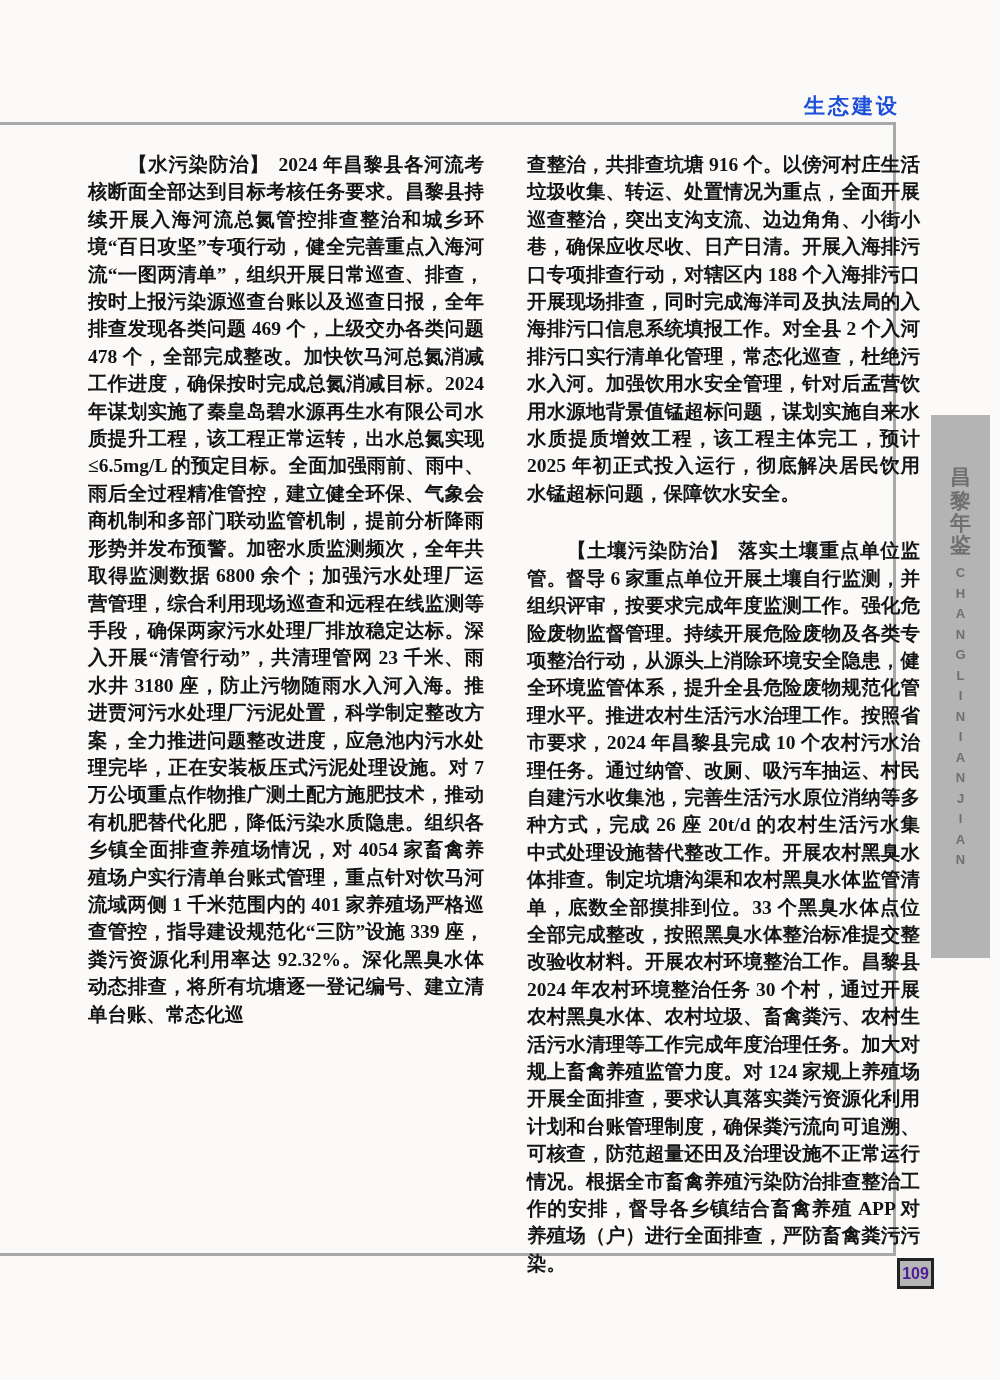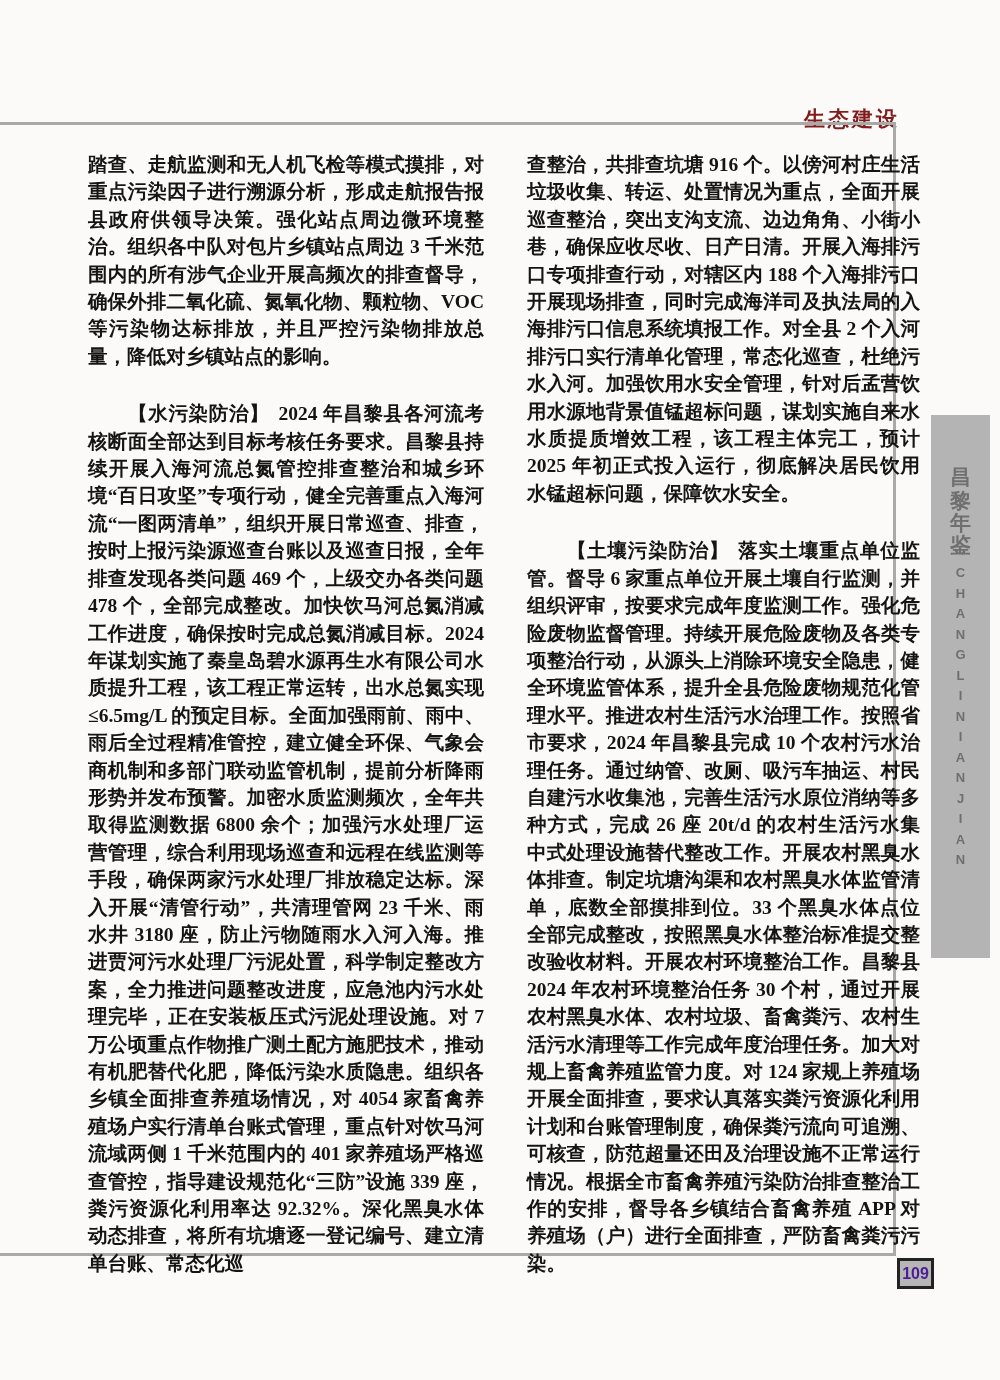--- a/index.html
+++ b/index.html
@@ -10,27 +10,27 @@
   .page {
     position: relative;
     width: 1000px;
     height: 1380px;
     background: #fbfaf8;
     overflow: hidden;
     font-family: "Liberation Serif", "DejaVu Serif", serif;
   }
   .running-head {
     position: absolute;
-    top: 105px;
+    top: 92px;
     left: 0;
     width: 900px;
     text-align: right;
     font-size: 21px;
     font-weight: 700;
-    color: #7f1d1d;
+    color: #1d4ed8;
     letter-spacing: 3px;
     font-family: "Liberation Sans", "DejaVu Sans", sans-serif;
   }
   .frame {
     position: absolute;
     top: 122px;
     left: -4px;
     width: 900px;
     height: 1134px;
     border: 3px solid #a9a9a9;
@@ -111,23 +111,20 @@
 <body>
 
 <div class="page">
 
   <div class="running-head">生态建设</div>
 
   <div class="frame"></div>
 
   <div class="col col-left">
     <p class="para">
-      <span class="ptext">踏查、走航监测和无人机飞检等模式摸排，对重点污染因子进行溯源分析，形成走航报告报县政府供领导决策。强化站点周边微环境整治。组织各中队对包片乡镇站点周边 3 千米范围内的所有涉气企业开展高频次的排查督导，确保外排二氧化硫、氮氧化物、颗粒物、VOC 等污染物达标排放，并且严控污染物排放总量，降低对乡镇站点的影响。</span>
-    </p>
-    <p class="para">
       <span class="head">【水污染防治】</span><span class="ptext">2024 年昌黎县各河流考核断面全部达到目标考核任务要求。昌黎县持续开展入海河流总氮管控排查整治和城乡环境“百日攻坚”专项行动，健全完善重点入海河流“一图两清单”，组织开展日常巡查、排查，按时上报污染源巡查台账以及巡查日报，全年排查发现各类问题 469 个，上级交办各类问题 478 个，全部完成整改。加快饮马河总氮消减工作进度，确保按时完成总氮消减目标。2024 年谋划实施了秦皇岛碧水源再生水有限公司水质提升工程，该工程正常运转，出水总氮实现≤6.5mg/L 的预定目标。全面加强雨前、雨中、雨后全过程精准管控，建立健全环保、气象会商机制和多部门联动监管机制，提前分析降雨形势并发布预警。加密水质监测频次，全年共取得监测数据 6800 余个；加强污水处理厂运营管理，综合利用现场巡查和远程在线监测等手段，确保两家污水处理厂排放稳定达标。深入开展“清管行动”，共清理管网 23 千米、雨水井 3180 座，防止污物随雨水入河入海。推进贾河污水处理厂污泥处置，科学制定整改方案，全力推进问题整改进度，应急池内污水处理完毕，正在安装板压式污泥处理设施。对 7 万公顷重点作物推广测土配方施肥技术，推动有机肥替代化肥，降低污染水质隐患。组织各乡镇全面排查养殖场情况，对 4054 家畜禽养殖场户实行清单台账式管理，重点针对饮马河流域两侧 1 千米范围内的 401 家养殖场严格巡查管控，指导建设规范化“三防”设施 339 座，粪污资源化利用率达 92.32%。深化黑臭水体动态排查，将所有坑塘逐一登记编号、建立清单台账、常态化巡</span>
     </p>
   </div>
 
   <div class="col col-right">
     <p class="para">
       <span class="ptext">查整治，共排查坑塘 916 个。以傍河村庄生活垃圾收集、转运、处置情况为重点，全面开展巡查整治，突出支沟支流、边边角角、小街小巷，确保应收尽收、日产日清。开展入海排污口专项排查行动，对辖区内 188 个入海排污口开展现场排查，同时完成海洋司及执法局的入海排污口信息系统填报工作。对全县 2 个入河排污口实行清单化管理，常态化巡查，杜绝污水入河。加强饮用水安全管理，针对后孟营饮用水源地背景值锰超标问题，谋划实施自来水水质提质增效工程，该工程主体完工，预计 2025 年初正式投入运行，彻底解决居民饮用水锰超标问题，保障饮水安全。</span>
     </p>
     <p class="para">
       <span class="head">【土壤污染防治】</span><span class="ptext">落实土壤重点单位监管。督导 6 家重点单位开展土壤自行监测，并组织评审，按要求完成年度监测工作。强化危险废物监督管理。持续开展危险废物及各类专项整治行动，从源头上消除环境安全隐患，健全环境监管体系，提升全县危险废物规范化管理水平。推进农村生活污水治理工作。按照省市要求，2024 年昌黎县完成 10 个农村污水治理任务。通过纳管、改厕、吸污车抽运、村民自建污水收集池，完善生活污水原位消纳等多种方式，完成 26 座 20t/d 的农村生活污水集中式处理设施替代整改工作。开展农村黑臭水体排查。制定坑塘沟渠和农村黑臭水体监管清单，底数全部摸排到位。33 个黑臭水体点位全部完成整改，按照黑臭水体整治标准提交整改验收材料。开展农村环境整治工作。昌黎县 2024 年农村环境整治任务 30 个村，通过开展农村黑臭水体、农村垃圾、畜禽粪污、农村生活污水清理等工作完成年度治理任务。加大对规上畜禽养殖监管力度。对 124 家规上养殖场开展全面排查，要求认真落实粪污资源化利用计划和台账管理制度，确保粪污流向可追溯、可核查，防范超量还田及治理设施不正常运行情况。根据全市畜禽养殖污染防治排查整治工作的安排，督导各乡镇结合畜禽养殖 APP 对养殖场（户）进行全面排查，严防畜禽粪污污染。</span>

